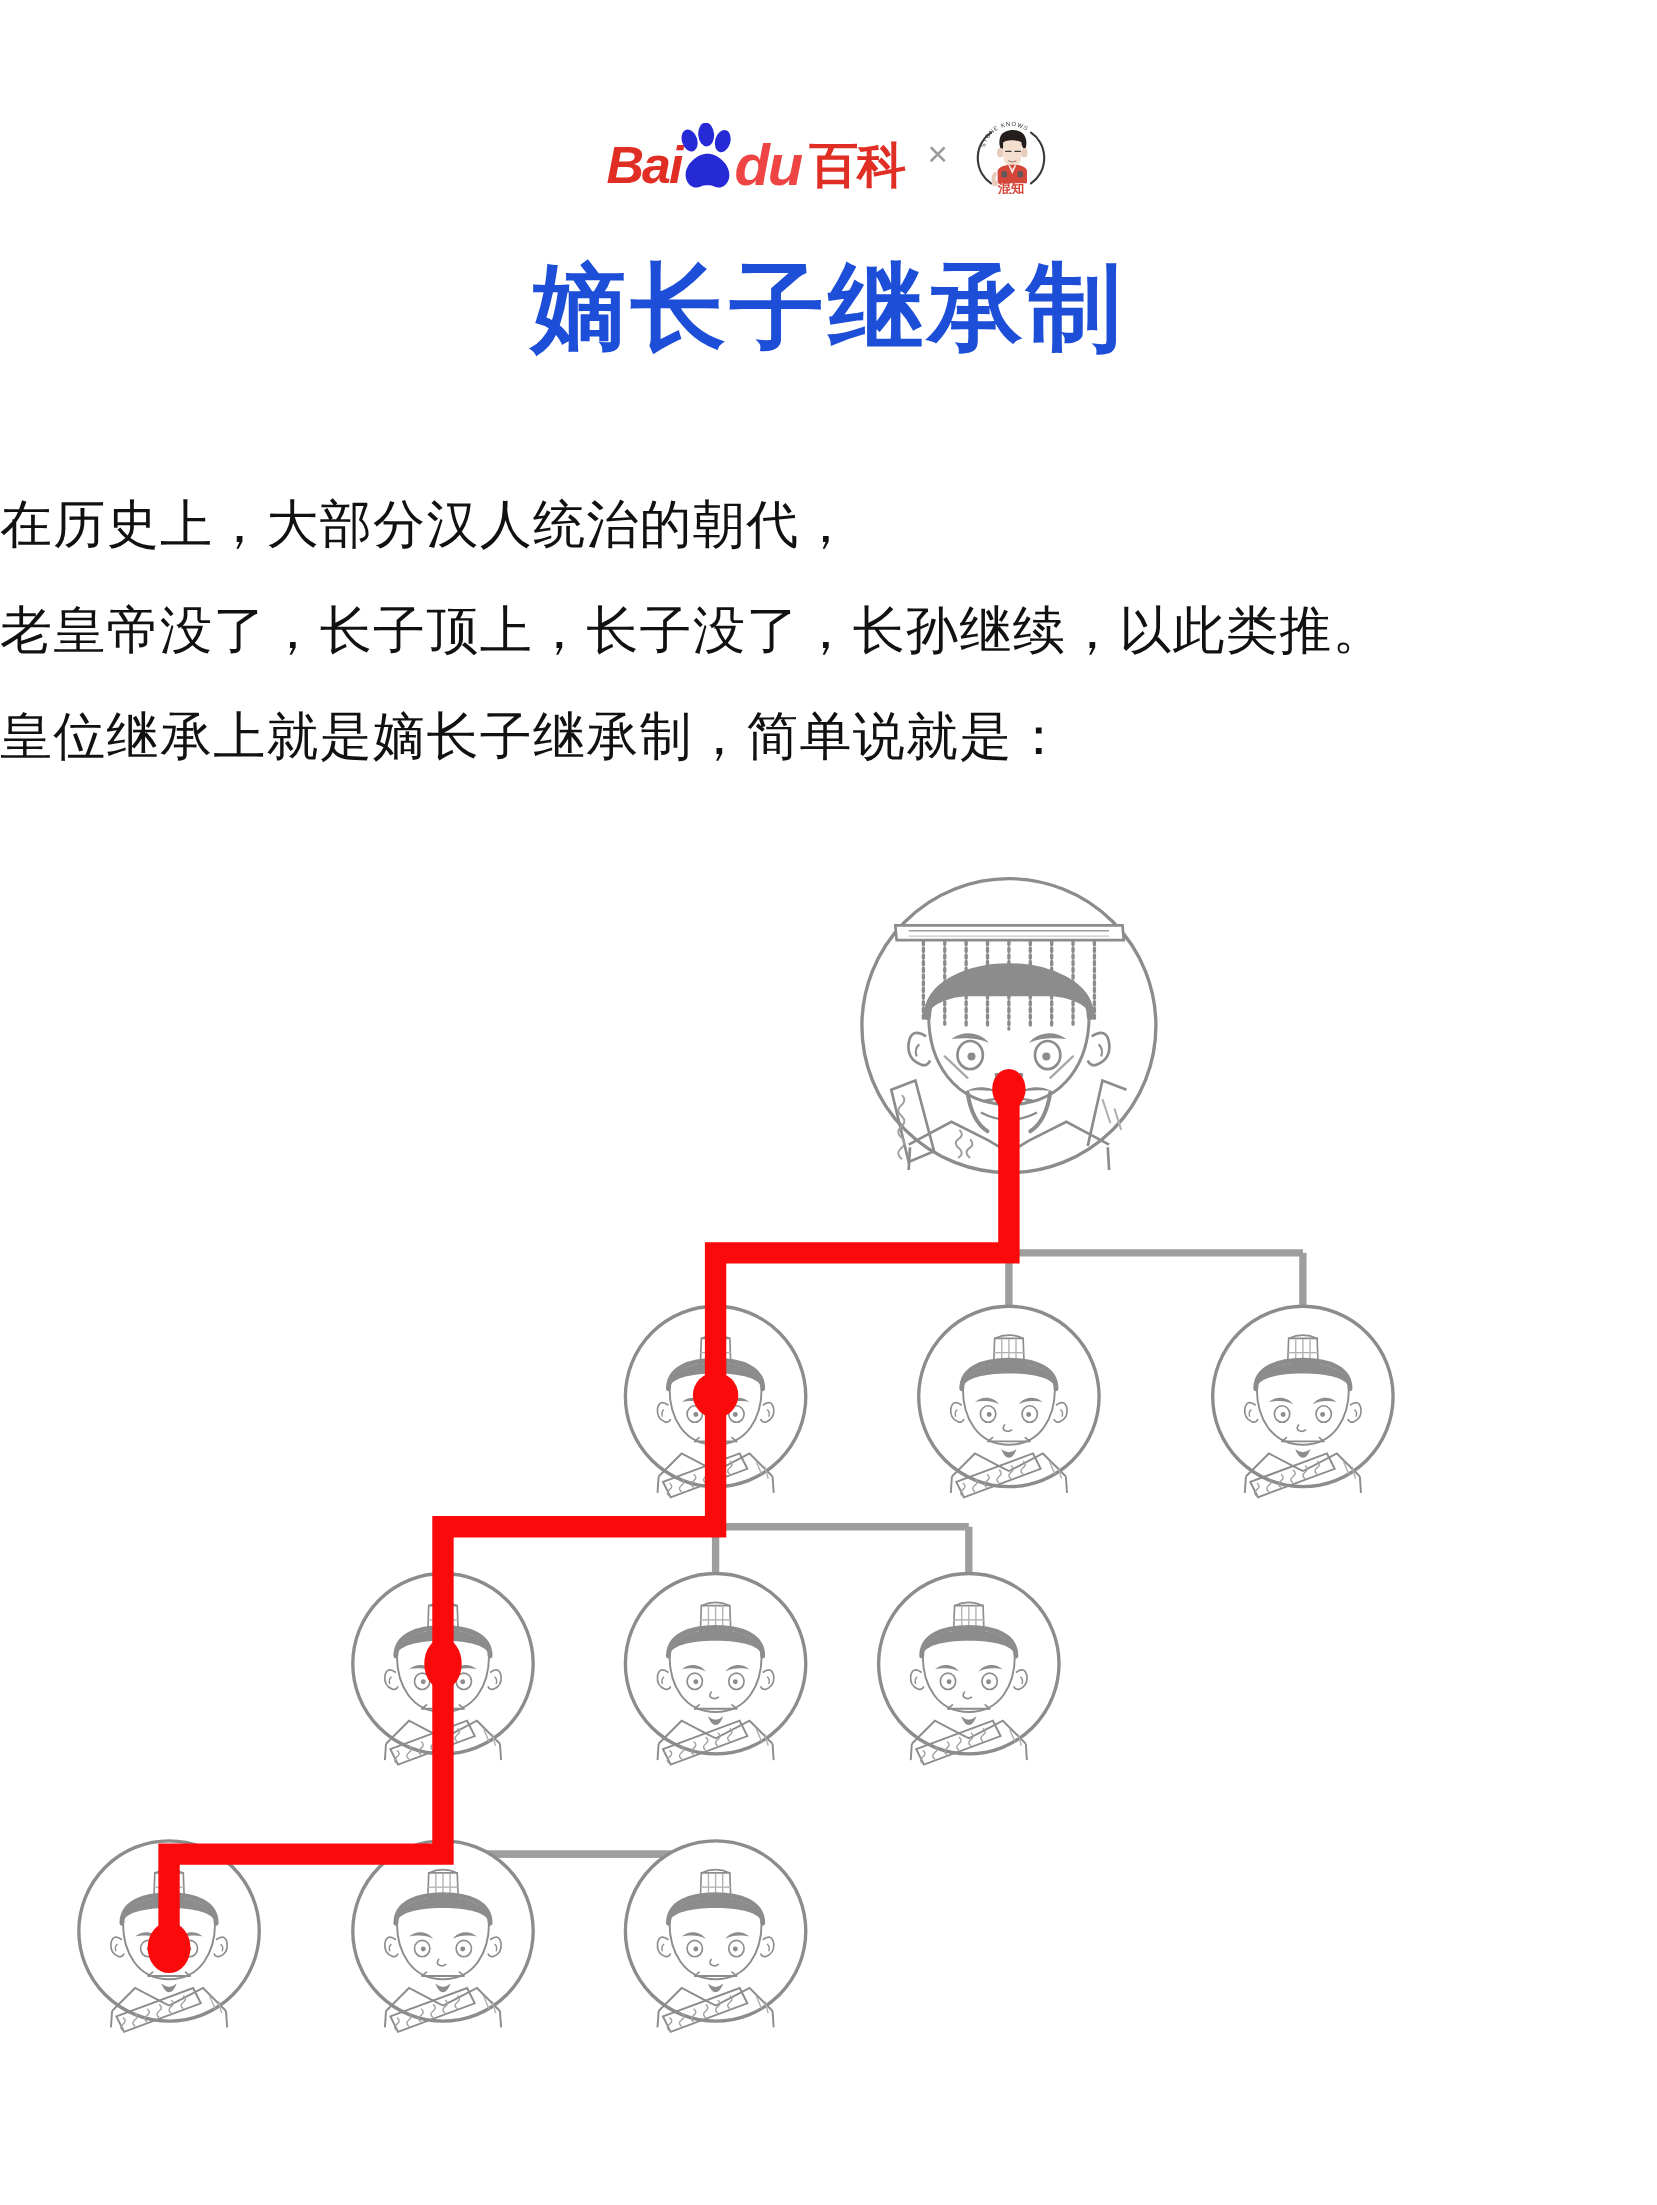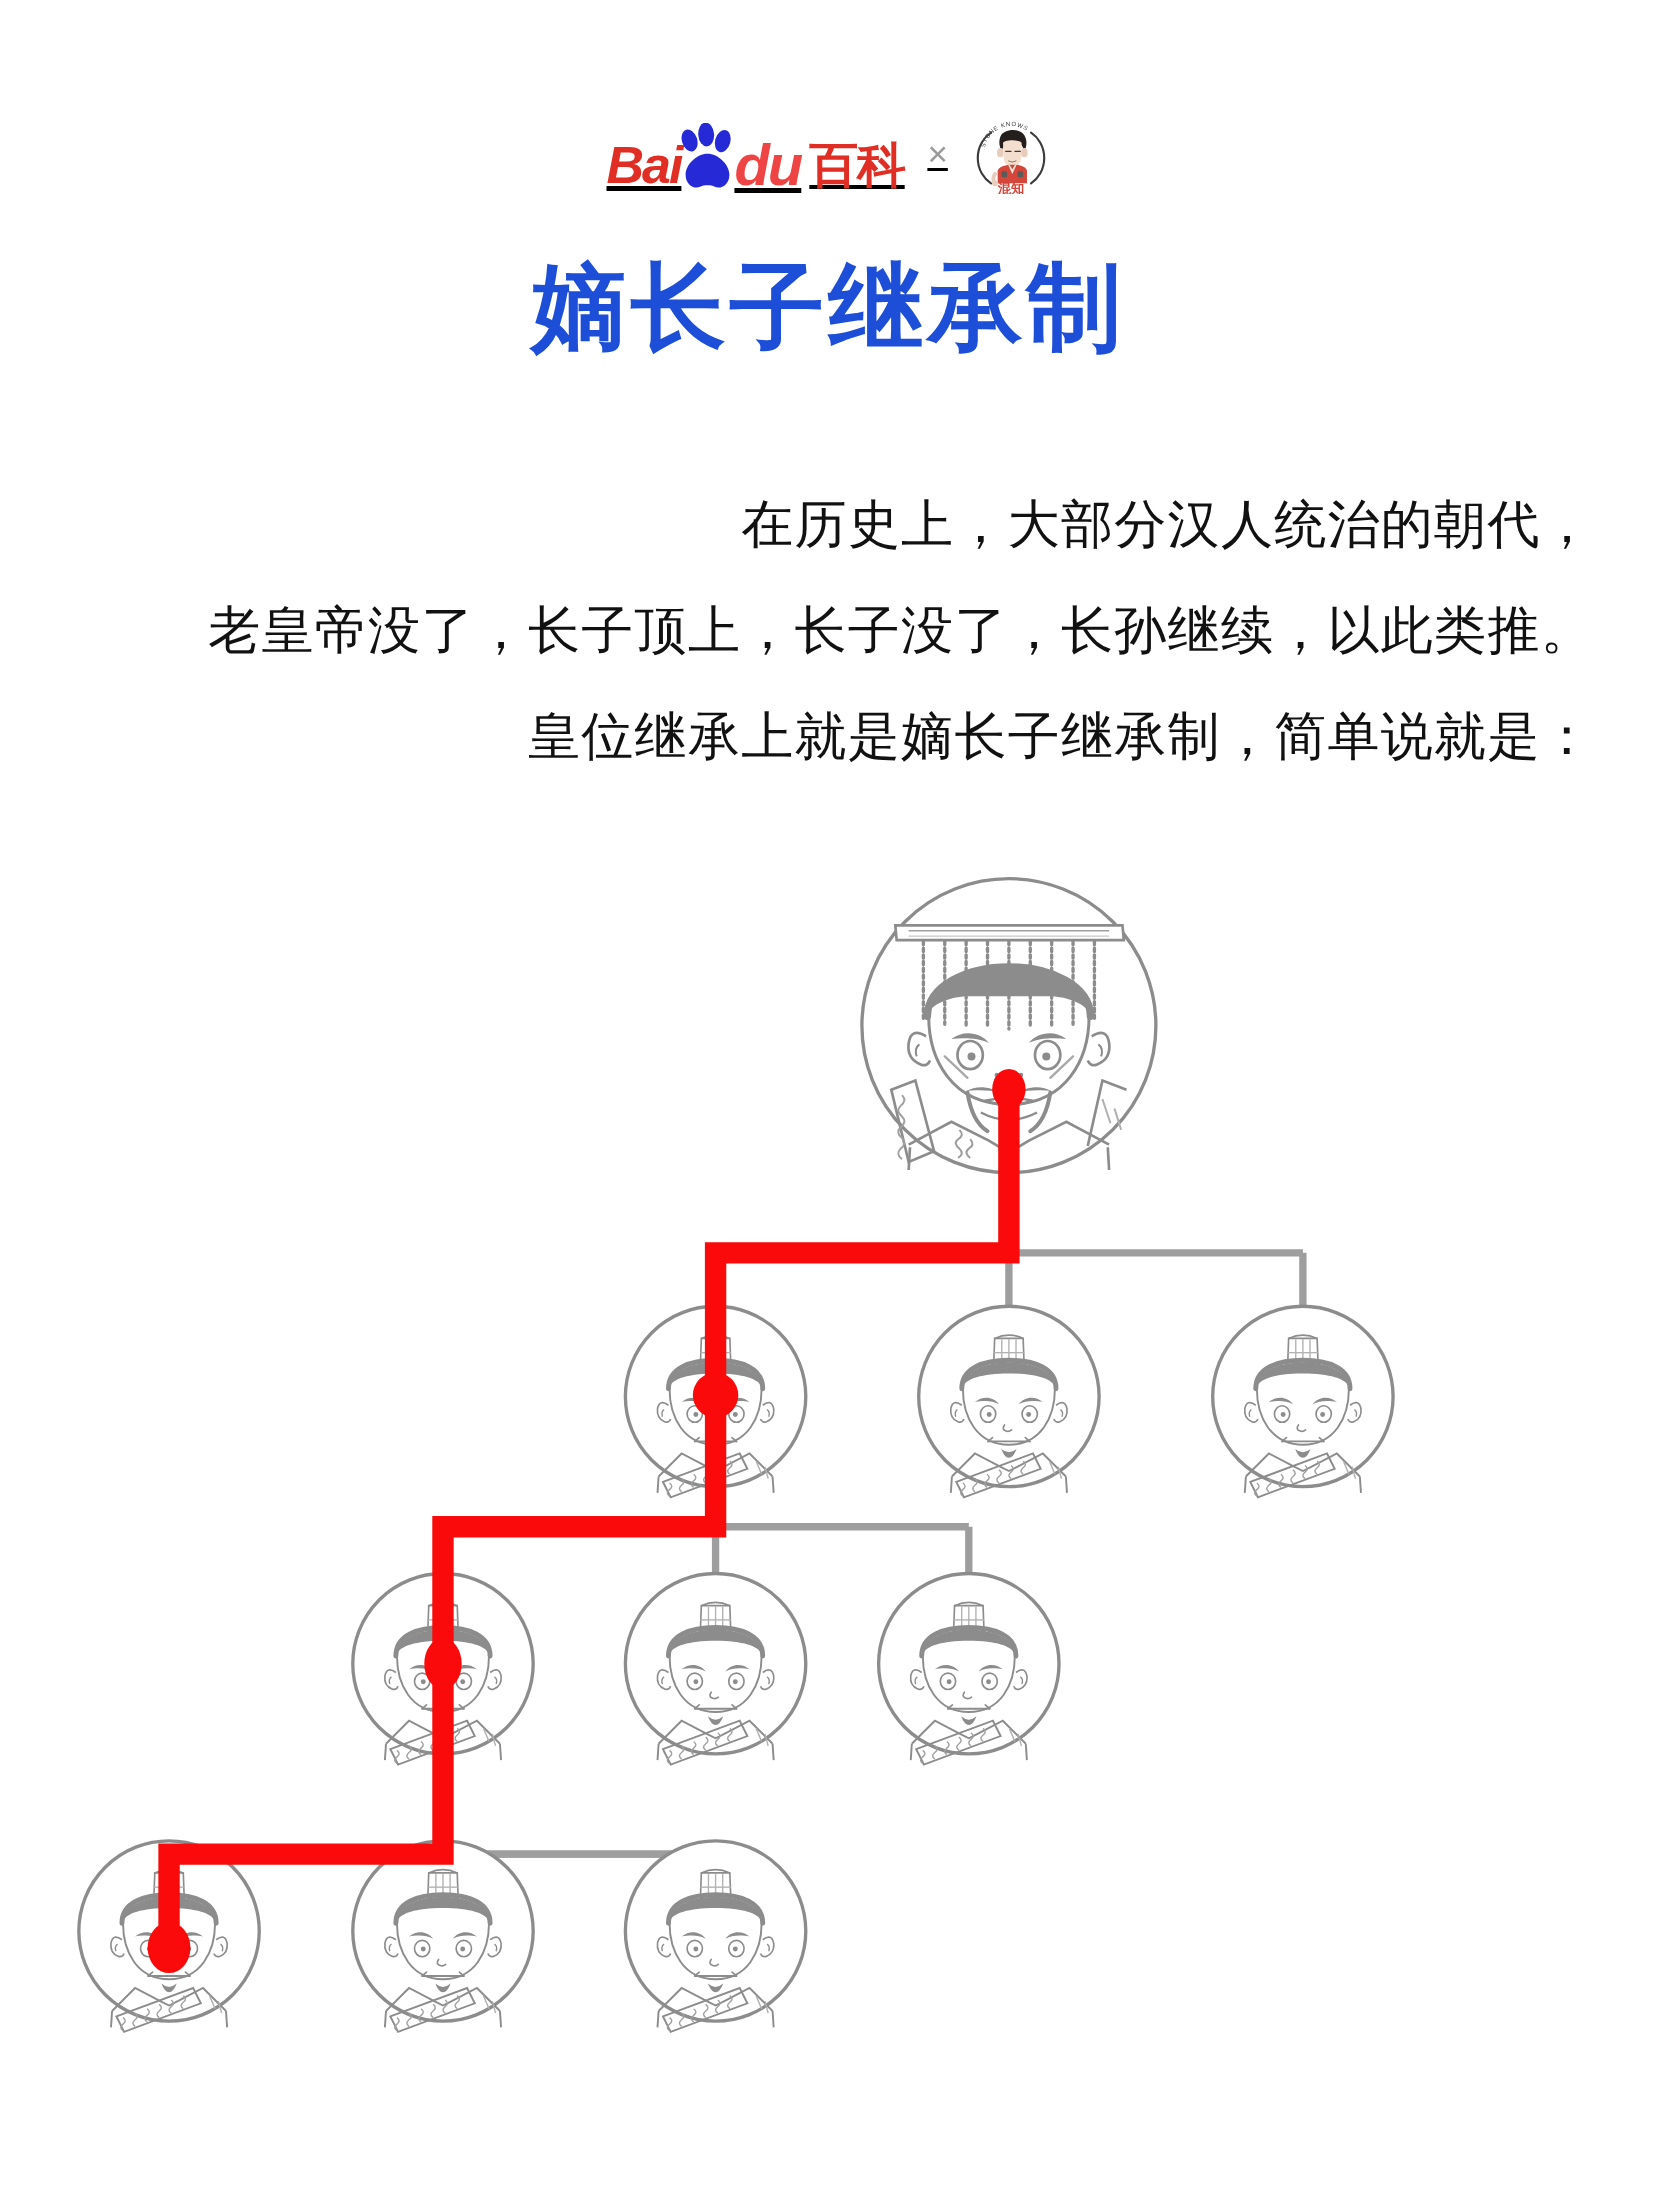--- a/index.html
+++ b/index.html
@@ -1,20 +1,20 @@
 <!DOCTYPE html>
 <html style="font-size:10.7px"><head>
 <meta charset="utf-8">
 <style>
   html,body{margin:0;padding:0;background:#fff;}
   body{width:1657px;height:2205px;position:relative;font-family:"Liberation Sans",sans-serif;overflow:hidden;}
 
   
   #logo-row{position:absolute;left:0;top:100px;width:1657px;height:107px;
-            display:flex;align-items:center;justify-content:center;gap:18.7px;text-decoration:underline;}
+            display:flex;align-items:center;justify-content:center;gap:18.7px;}
 
   .baidu-wrap{display:flex;align-items:flex-end;height:74px;position:relative;}
   .baidu-bai{font-size:52px;font-weight:bold;color:#E02E24;font-family:"Liberation Sans",sans-serif;
              letter-spacing:-2px;line-height:52px;font-style:italic;}
   .baidu-du{font-size:58px;font-weight:bold;color:#ef4444;font-family:"Liberation Sans",sans-serif;
             letter-spacing:-2px;line-height:52px;font-style:italic;}
   .baidu-paw{position:relative;width:57px;height:70px;margin:0 -1.3px -2.7px -2.7px;}
   .baidu-hanzi{font-size:49px;font-weight:bold;color:#E02E24;line-height:52px;margin-left:8px;
                font-family:"Liberation Sans","DejaVu Sans",sans-serif;letter-spacing:-1.3px;}
 
@@ -23,21 +23,21 @@
   .hunzhi-logo{position:relative;width:80px;height:80px;}
   .hunzhi-text{font-size:47px;font-weight:bold;color:#595959;letter-spacing:0.7px;
                font-family:"Liberation Sans","DejaVu Sans",sans-serif;line-height:49px;white-space:nowrap;}
 
   
   #title{position:absolute;left:0;top:257px;width:1657px;text-align:center;
          font-size:95px;font-weight:bold;color:#1d4ed8;letter-spacing:4px;
          font-family:"Liberation Sans","DejaVu Sans",sans-serif;line-height:100px;}
 
   
-  #body-copy{position:absolute;left:8px;top:471px;width:1586px;text-align:right;color:#111;}
+  #body-copy{position:absolute;left:0;top:471px;width:1586px;text-align:left;color:#111;}
   #body-copy .ln{font-size:52px;line-height:106px;letter-spacing:1.3px;
                  font-family:"Liberation Sans","DejaVu Sans",sans-serif;white-space:nowrap;}
 
   
   #tree{position:absolute;left:0;top:0;width:1657px;height:2205px;}
   #tree svg{display:block;}
 </style>
 </head>
 <body>
 

